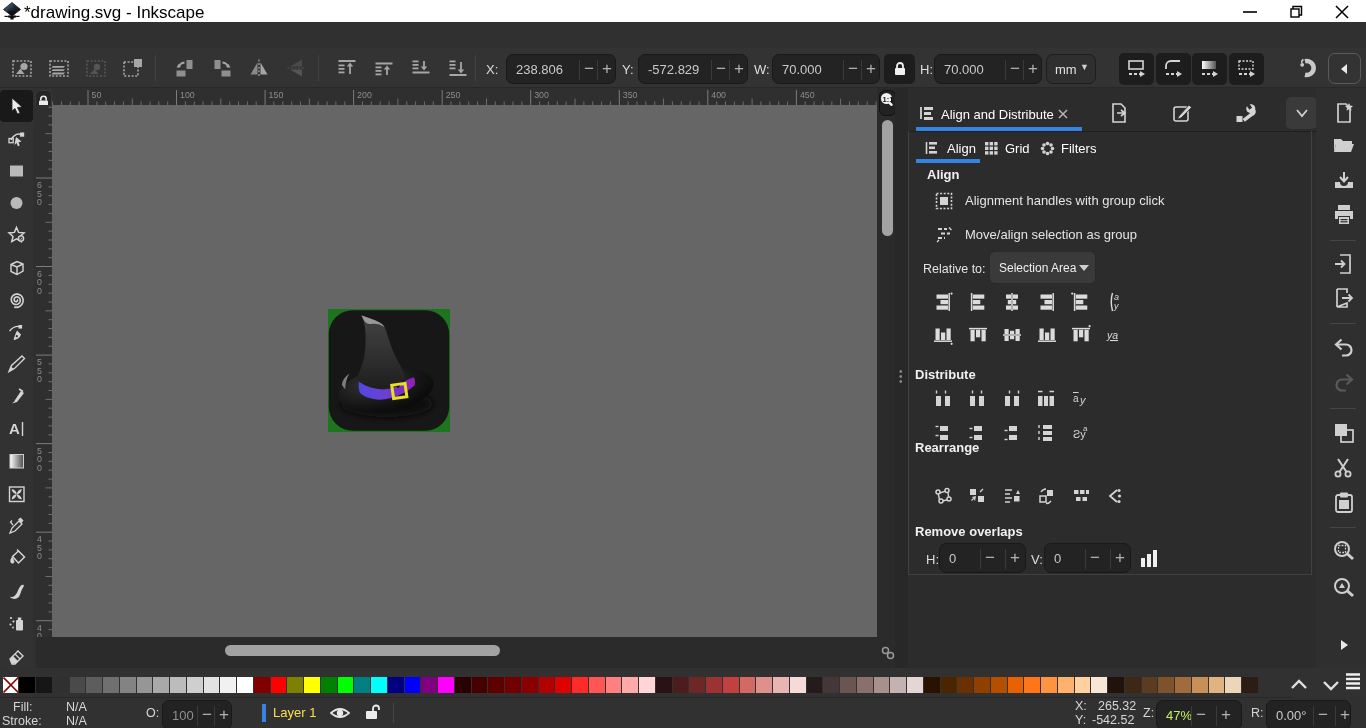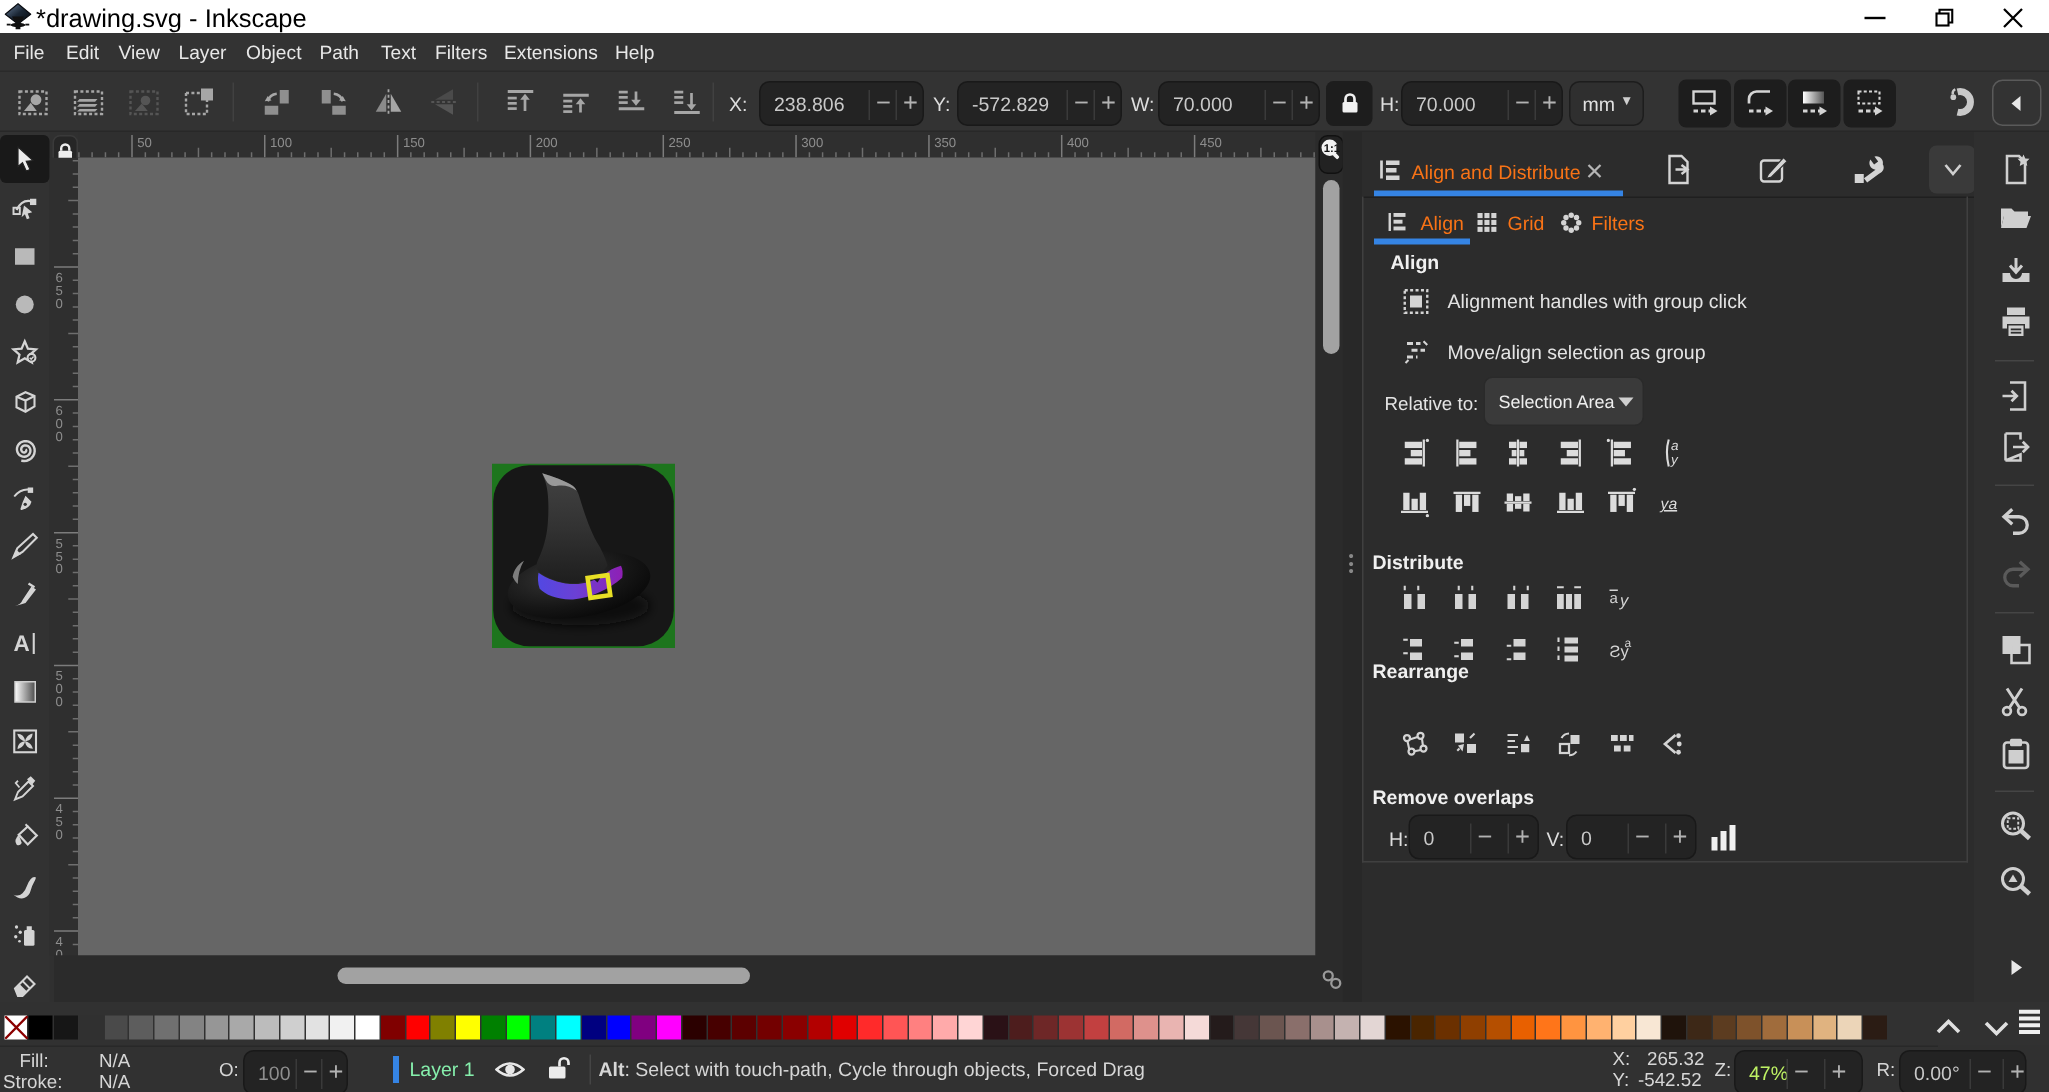--- a/index.html
+++ b/index.html
@@ -21,21 +21,21 @@
 .tool.active{background:#191919;border-radius:4px}
 .canvas{left:52px;top:105px;width:825px;height:532px;background:#666666}
 .panel{left:908px;top:88px;width:408px;height:580px;background:#2c2c2c}
 .cmdbar{left:1316px;top:88px;width:50px;height:580px;background:#2f2f2f}
 .palette{left:0;top:668px;width:1366px;height:29px;background:#313131}
 .sw{position:absolute;top:9px;width:15.8px;height:16px}
 .statusbar{left:0;top:697px;width:1292px;height:31px;background:#313131;border-top:1px solid #282828}
 .sbtxt{position:absolute;color:#d6d6d6;font-size:12.5px}
 .bold{font-weight:bold}
 .btn-dark{position:absolute;background:#1d1d1d;border-radius:5px}
-.hdrtab{position:absolute;color:#f97316;font-size:13px}
+.hdrtab{position:absolute;color:#ffffff;font-size:13px}
 .secthead{position:absolute;color:#f0f0f0;font-weight:bold;font-size:13px}
 .ptext{position:absolute;color:#e4e4e4;font-size:13px}
 </style></head>
 <body>
 <div id="app">
     <div class="abs titlebar">
       <div class="abs" style="left:3px;top:2px"><svg width="18" height="18" viewBox="0 0 18 18" style="">
           <defs>
             <linearGradient id="lg1" x1="0" y1="0" x2="1" y2="1">
               <stop offset="0" stop-color="#6a7f9a"></stop>
@@ -54,32 +54,20 @@
       <svg width="24" height="24" viewBox="0 0 24 24" style="position:absolute;left:1238px;top:0px">
         <line x1="5" y1="12" x2="19" y2="12" stroke="#000" stroke-width="1.6"></line>
       </svg>
       <svg width="24" height="24" viewBox="0 0 24 24" style="position:absolute;left:1284px;top:0px">
         <rect x="7" y="9" width="8" height="8" fill="none" stroke="#000" stroke-width="1.4"></rect>
         <polyline points="9,9 9,6.5 17.5,6.5 17.5,15 15,15" fill="none" stroke="#000" stroke-width="1.4"></polyline>
       </svg>
       <svg width="24" height="24" viewBox="0 0 24 24" style="position:absolute;left:1330px;top:0px">
         <path d="M6 6 L18 18 M18 6 L6 18" stroke="#000" stroke-width="1.5"></path>
       </svg>
-    </div>
-    <div class="abs menubar">
-      <span class="abs" style="left:-1px;top:0">File</span>
-      <span class="abs" style="left:34px;top:0">Edit</span>
-      <span class="abs" style="left:69px;top:0">View</span>
-      <span class="abs" style="left:109px;top:0">Layer</span>
-      <span class="abs" style="left:154px;top:0">Object</span>
-      <span class="abs" style="left:203px;top:0">Path</span>
-      <span class="abs" style="left:244px;top:0">Text</span>
-      <span class="abs" style="left:280px;top:0">Filters</span>
-      <span class="abs" style="left:326px;top:0">Extensions</span>
-      <span class="abs" style="left:400px;top:0">Help</span>
     </div>
     <div class="abs toolbar">
       <svg width="22" height="22" viewBox="0 0 22 22" style="position:absolute;left:11px;top:9px">
         <rect x="2" y="4" width="18" height="15" fill="none" stroke="#a6a6a6" stroke-width="1.6" stroke-dasharray="2 1.6"></rect>
         <circle cx="13" cy="9.5" r="3.6" fill="#a6a6a6"></circle>
         <path d="M5 17 L9.5 11.5 L13.5 17 Z" fill="#a6a6a6"></path>
       </svg>
       <svg width="22" height="22" viewBox="0 0 22 22" style="position:absolute;left:48px;top:9px">
         <rect x="2" y="4" width="18" height="15" fill="none" stroke="#a6a6a6" stroke-width="1.6" stroke-dasharray="2 1.6"></rect>
         <path d="M5 9 h12 l-1.6 1.8 h-12 Z" fill="#a6a6a6"></path>
@@ -1040,31 +1028,30 @@
       <div class="sbtxt" style="left:66px;top:16px">N/A</div>
       <div class="sbtxt" style="left:146px;top:8px">O:</div>
       <div class="spin" style="left:162px;top:2px;width:70px">
         <span class="val" style="color:#8f8f8f">100</span>
         <div class="sep" style="left:34px"></div>
         <div class="sep" style="left:51px"></div>
         <span class="m" style="left:36px">−</span>
         <span class="m" style="left:53px">+</span>
       </div>
       <div class="abs" style="left:262px;top:6px;width:4px;height:18px;background:#3584e4"></div>
-      <div class="sbtxt" style="left:273px;top:7px;font-size:13px;color:#86efac">Layer 1</div>
+      <div class="sbtxt" style="left:273px;top:7px;font-size:13px;color:#fde047">Layer 1</div>
       <svg width="20" height="16" viewBox="0 0 20 16" style="position:absolute;left:330px;top:7px">
         <path d="M1 8 Q10 0 19 8 Q10 16 1 8 Z" fill="none" stroke="#e8e8e8" stroke-width="1.7"></path>
         <circle cx="10" cy="8" r="3.2" fill="#e8e8e8"></circle>
       </svg>
       <svg width="16" height="18" viewBox="0 0 16 18" style="position:absolute;left:364px;top:5px">
         <rect x="2" y="8" width="11" height="8" rx="1" fill="#ececec"></rect>
         <path d="M9 8 V5.5 a3 3 0 0 1 6 0 V7" fill="none" stroke="#ececec" stroke-width="1.8"></path>
       </svg>
       <div class="abs" style="left:393px;top:5px;width:1px;height:20px;background:#454545"></div>
-      <div class="sbtxt" style="left:399px;top:7px;font-size:13px"><span class="bold">Alt</span>: Select with touch-path, Cycle through objects, Forced Drag</div>
       <div class="sbtxt" style="left:1075px;top:1px">X:</div>
       <div class="sbtxt" style="left:1098px;top:1px;width:33px;text-align:right">265.32</div>
       <div class="sbtxt" style="left:1075px;top:15px">Y:</div>
       <div class="sbtxt" style="left:1092px;top:15px;width:39px;text-align:right">-542.52</div>
       <div class="sbtxt" style="left:1143px;top:8px">Z:</div>
       <div class="spin" style="left:1156px;top:2px;width:86px">
         <span class="val" style="color:#bef264">47%</span>
         <div class="sep" style="left:34px"></div>
         <div class="sep" style="left:59px"></div>
         <span class="m" style="left:36px">−</span>

